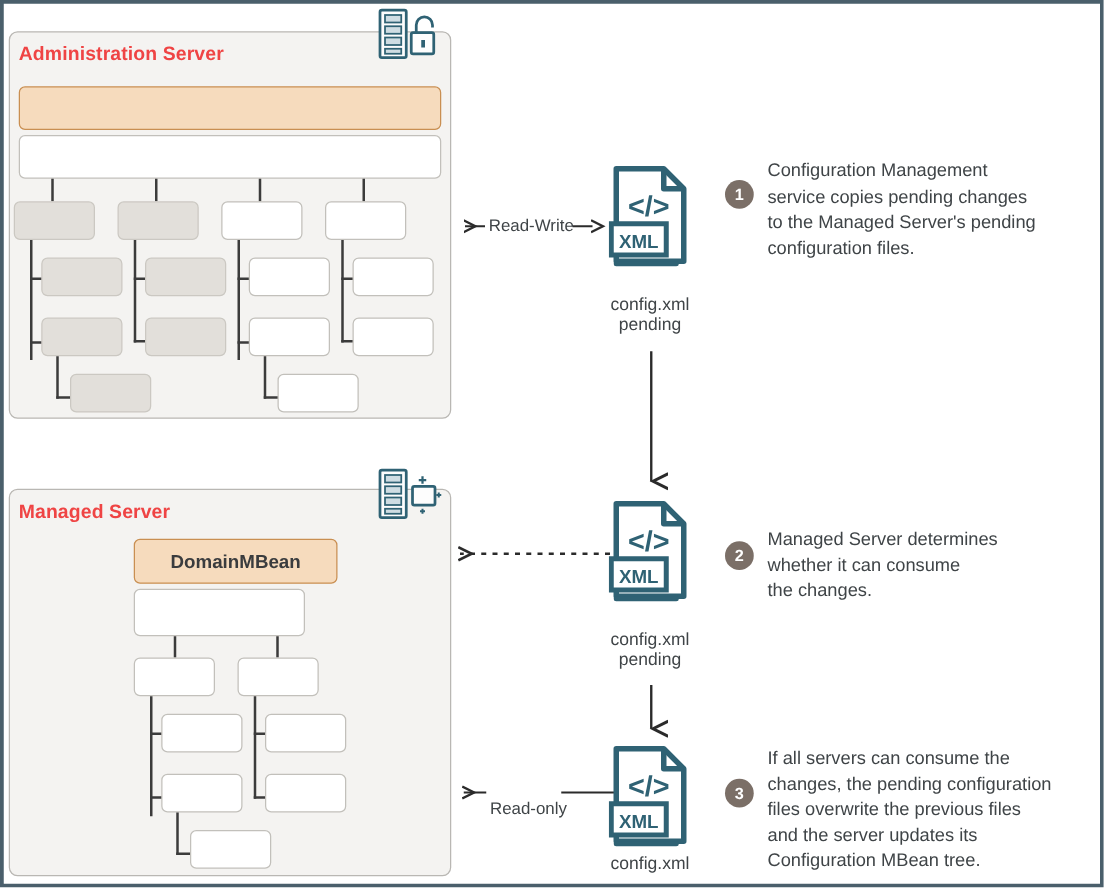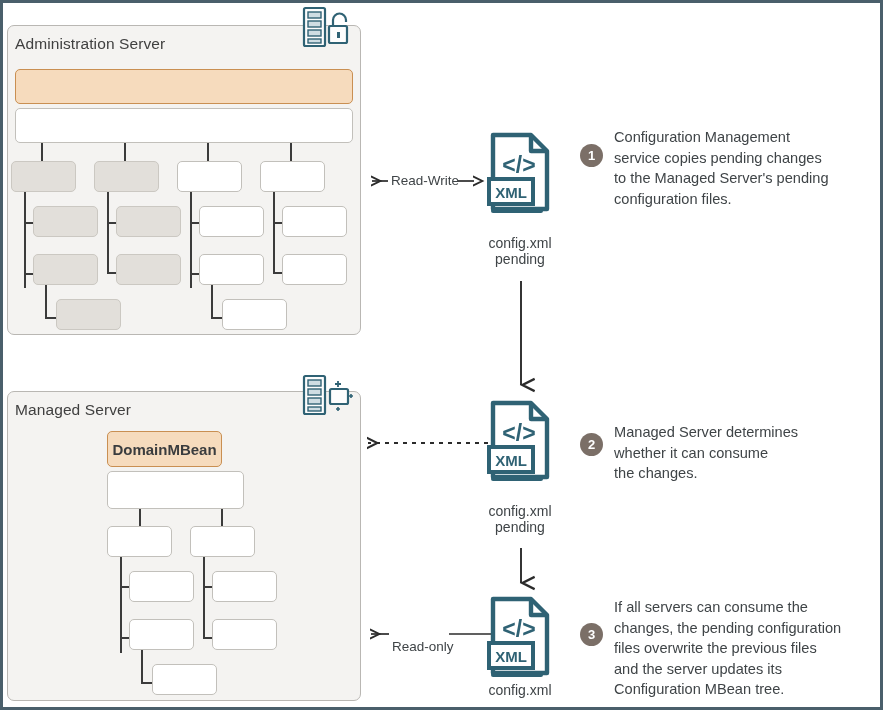--- a/index.html
+++ b/index.html
@@ -23,22 +23,22 @@
     position:absolute;
     background:#f4f3f1;
     border:1px solid #b9b7b3;
     border-radius:7px;
     box-sizing:border-box;
   }
   .panel-title{
     position:absolute;
     left:12px;
     font-size:15.5px;
-    font-weight:normal;
-    color:#404040;
+    font-weight:bold;
+    color:#ef4444;
     letter-spacing:.1px;
     white-space:nowrap;
   }
 
   
   .node{
     position:absolute;
     box-sizing:border-box;
     border-radius:5px;
     border:1px solid #c2c0bb;
@@ -169,21 +169,21 @@
       <rect x="8" y="16" width="13" height="6" fill="#cfdde3" stroke="#2f6274" stroke-width="1.4"></rect>
       <rect x="8" y="25" width="13" height="6" fill="#cfdde3" stroke="#2f6274" stroke-width="1.4"></rect>
       <rect x="8" y="34" width="13" height="4" fill="#cfdde3" stroke="#2f6274" stroke-width="1.4"></rect>
       <rect x="30" y="16" width="18" height="15" rx="1.5" fill="#fdfdfd" stroke="#2f6274" stroke-width="2.2"></rect>
       <path d="M38 8 v6 M35 11 h6" stroke="#2f6274" stroke-width="1.8"></path>
       <path d="M51 21 v4 M49 23 h4" stroke="#2f6274" stroke-width="1.6"></path>
       <path d="M38 34 v4 M36 36 h4" stroke="#2f6274" stroke-width="1.6"></path>
     </svg>
   </div>
 
-  <div class="node orange" style="left:104px;top:428px;width:115px;height:36px;">DomainMBean</div>
+  <div class="node orange" style="left:104px;top:428px;width:163px;height:36px;">DomainMBean</div>
   <div class="node" style="left:104px;top:468px;width:137px;height:38px;"></div>
 
   <div class="vline" style="left:136px;top:506px;height:17px;"></div>
   <div class="vline" style="left:218px;top:506px;height:17px;"></div>
 
   <div class="node" style="left:104px;top:523px;width:65px;height:31px;"></div>
   <div class="node" style="left:187px;top:523px;width:65px;height:31px;"></div>
 
   <div class="vline" style="left:117px;top:554px;height:96px;"></div>
   <div class="hline" style="left:117px;top:583px;width:10px;"></div>

